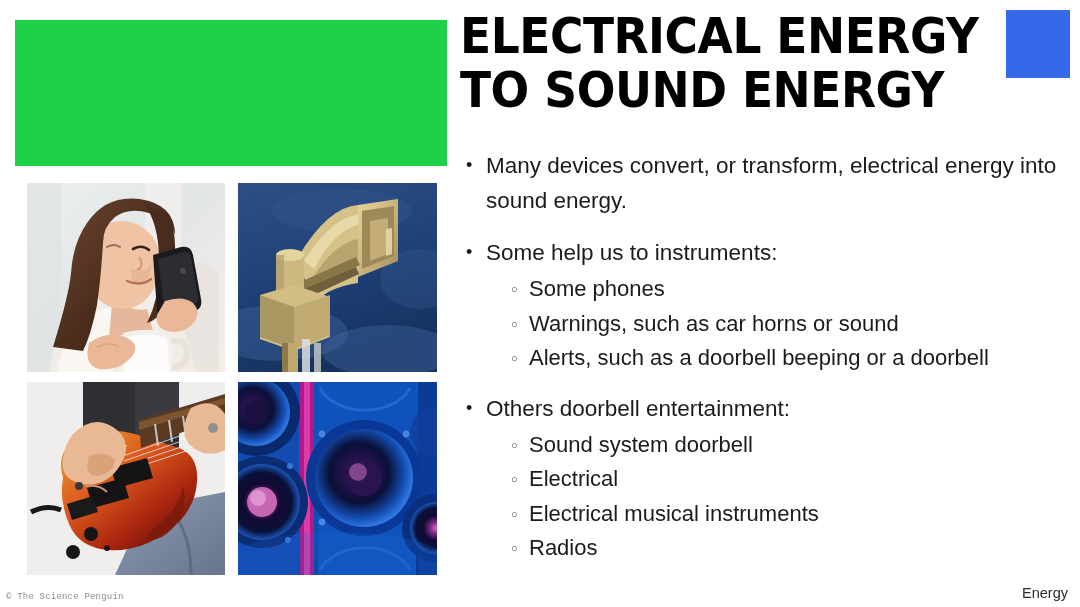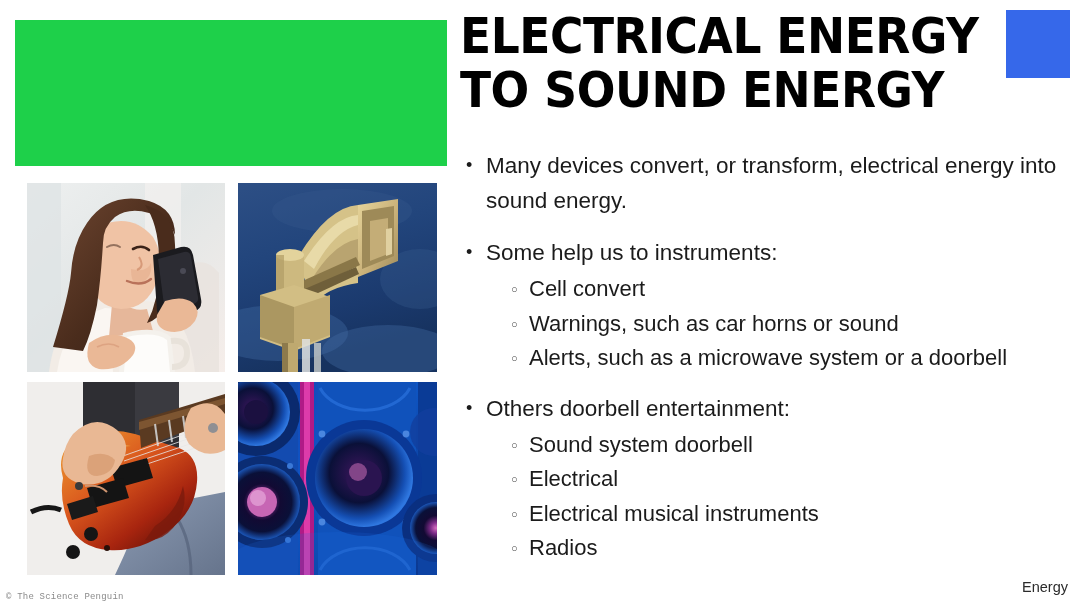--- a/index.html
+++ b/index.html
@@ -124,21 +124,21 @@
     left: 6px;
     bottom: 5px;
     font-size: 9px;
     color: #8b8b8b;
     letter-spacing: 0.2px;
     font-family: Liberation Mono, monospace;
   }
   .page-label {
     position: absolute;
     right: 12px;
-    bottom: 12px;
+    bottom: 6px;
     font-size: 14.5px;
     color: #2b2b2b;
   }
 </style>
 </head>
 <body>
 
 <div class="slide">
 
   <div class="green-block"></div>
@@ -401,29 +401,29 @@
       <span class="bullet-text">Many devices convert, or transform, electrical energy into sound energy.</span>
     </div>
 
     <div class="bullet-row level1">
       <span class="marker-l1">•</span>
       <span class="bullet-text">Some help us to instruments:</span>
     </div>
     <div class="sub-list">
       <div class="bullet-row level2">
         <span class="marker-l2">○</span>
-        <span class="bullet-text">Cell convert</span>
+        <span class="bullet-text">Some phones</span>
       </div>
       <div class="bullet-row level2">
         <span class="marker-l2">○</span>
         <span class="bullet-text">Warnings, such as car horns or sound</span>
       </div>
       <div class="bullet-row level2">
         <span class="marker-l2">○</span>
-        <span class="bullet-text">Alerts, such as a microwave system or a doorbell</span>
+        <span class="bullet-text">Alerts, such as a doorbell beeping or a doorbell</span>
       </div>
     </div>
 
     <div class="group-gap"></div>
 
     <div class="bullet-row level1">
       <span class="marker-l1">•</span>
       <span class="bullet-text">Others doorbell entertainment:</span>
     </div>
     <div class="sub-list">

